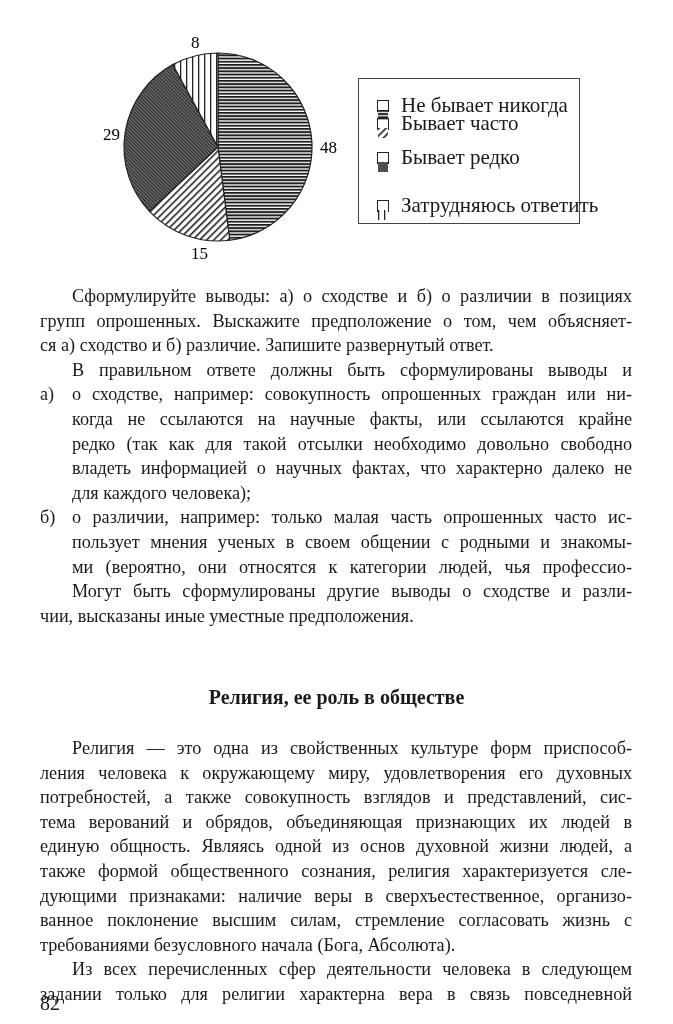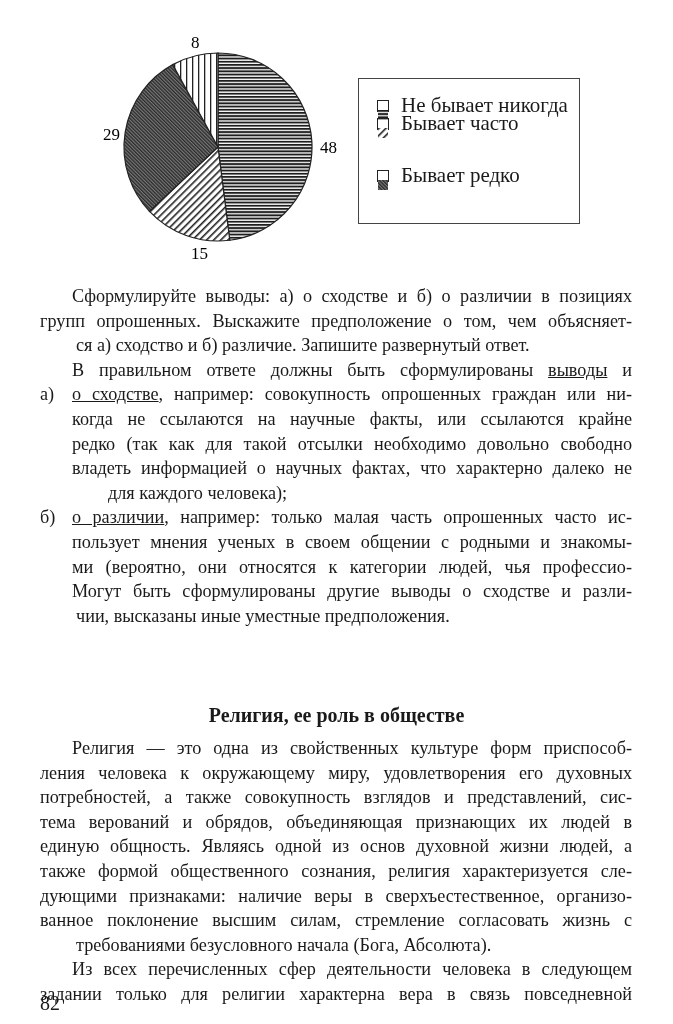--- a/index.html
+++ b/index.html
@@ -6,25 +6,25 @@
   body { width:673px; height:1024px; position:relative; overflow:hidden;
          font-family:"Liberation Serif","DejaVu Serif",serif; color:#1a1a1a; }
   .chart { position:absolute; left:0; top:0; width:673px; height:270px; }
   .legend { position:absolute; left:358px; top:78px; width:222px; height:146px;
             border:1.5px solid #444; box-sizing:border-box; background:#fff; }
   .legend-item { position:absolute; left:18px; font-size:21px; display:flex; align-items:center; white-space:nowrap; }
   .swatch { width:12px; height:12px; border:1px solid #222; margin-right:12px; box-sizing:border-box; }
   .text { position:absolute; left:40px; width:592px; font-size:18.2px; line-height:24.6px; }
   .indent { text-indent:32px; }
   .line { text-align:justify; text-align-last:justify; height:24.6px; overflow:hidden; white-space:nowrap; }
-  .line.last { text-align-last:left;margin-left:36px; }
-  .u { text-decoration:underline; }
+  .line.last { text-align-last:left; }
+  .u { }
   .item { position:relative; padding-left:32px; }
   .item .mark { position:absolute; left:0; top:0; }
-  h2 { position:absolute; left:0; width:673px; top:704px; margin:0; text-align:center;
+  h2 { position:absolute; left:0; width:673px; top:686px; margin:0; text-align:center;
        font-size:20px; font-weight:bold; }
   .pagenum { position:absolute; left:40px; top:992px; font-size:20px; }
   .lbl { font-size:17px; }
 </style>
 </head>
 <body>
 
 <div class="chart">
   <svg width="673" height="270">
     <defs>
@@ -62,25 +62,31 @@
             <rect width="10" height="10" fill="url(#p-h)"></rect>
           </svg></span>
       <span>Не бывает никогда</span>
     </div>
     <div class="legend-item" style="top:32px">
       <span class="swatch"><svg width="10" height="10">
             <rect width="10" height="10" fill="url(#p-d)"></rect>
           </svg></span>
       <span>Бывает часто</span>
     </div>
-    <div class="legend-item" style="top:84px">
+    <div class="legend-item" style="top:66px">
       <span class="swatch"><svg width="10" height="10">
             <rect width="10" height="10" fill="url(#p-k)"></rect>
           </svg></span>
       <span>Бывает редко</span>
+    </div>
+    <div class="legend-item" style="top:114px">
+      <span class="swatch"><svg width="10" height="10">
+            <rect width="10" height="10" fill="url(#p-v)"></rect>
+          </svg></span>
+      <span>Затрудняюсь ответить</span>
     </div>
   </div>
 </div>
 
 <div class="text" style="top:284px">
   <div class="line indent">Сформулируйте выводы: а) о сходстве и б) о различии в позициях</div>
   <div class="line">групп опрошенных. Выскажите предположение о том, чем объясняет-</div>
   <div class="line last">ся а) сходство и б) различие. Запишите развернутый ответ.</div>
   <div class="line indent"><span>В правильном ответе должны быть сформулированы </span><span class="u">выводы</span><span> и</span></div>
 

